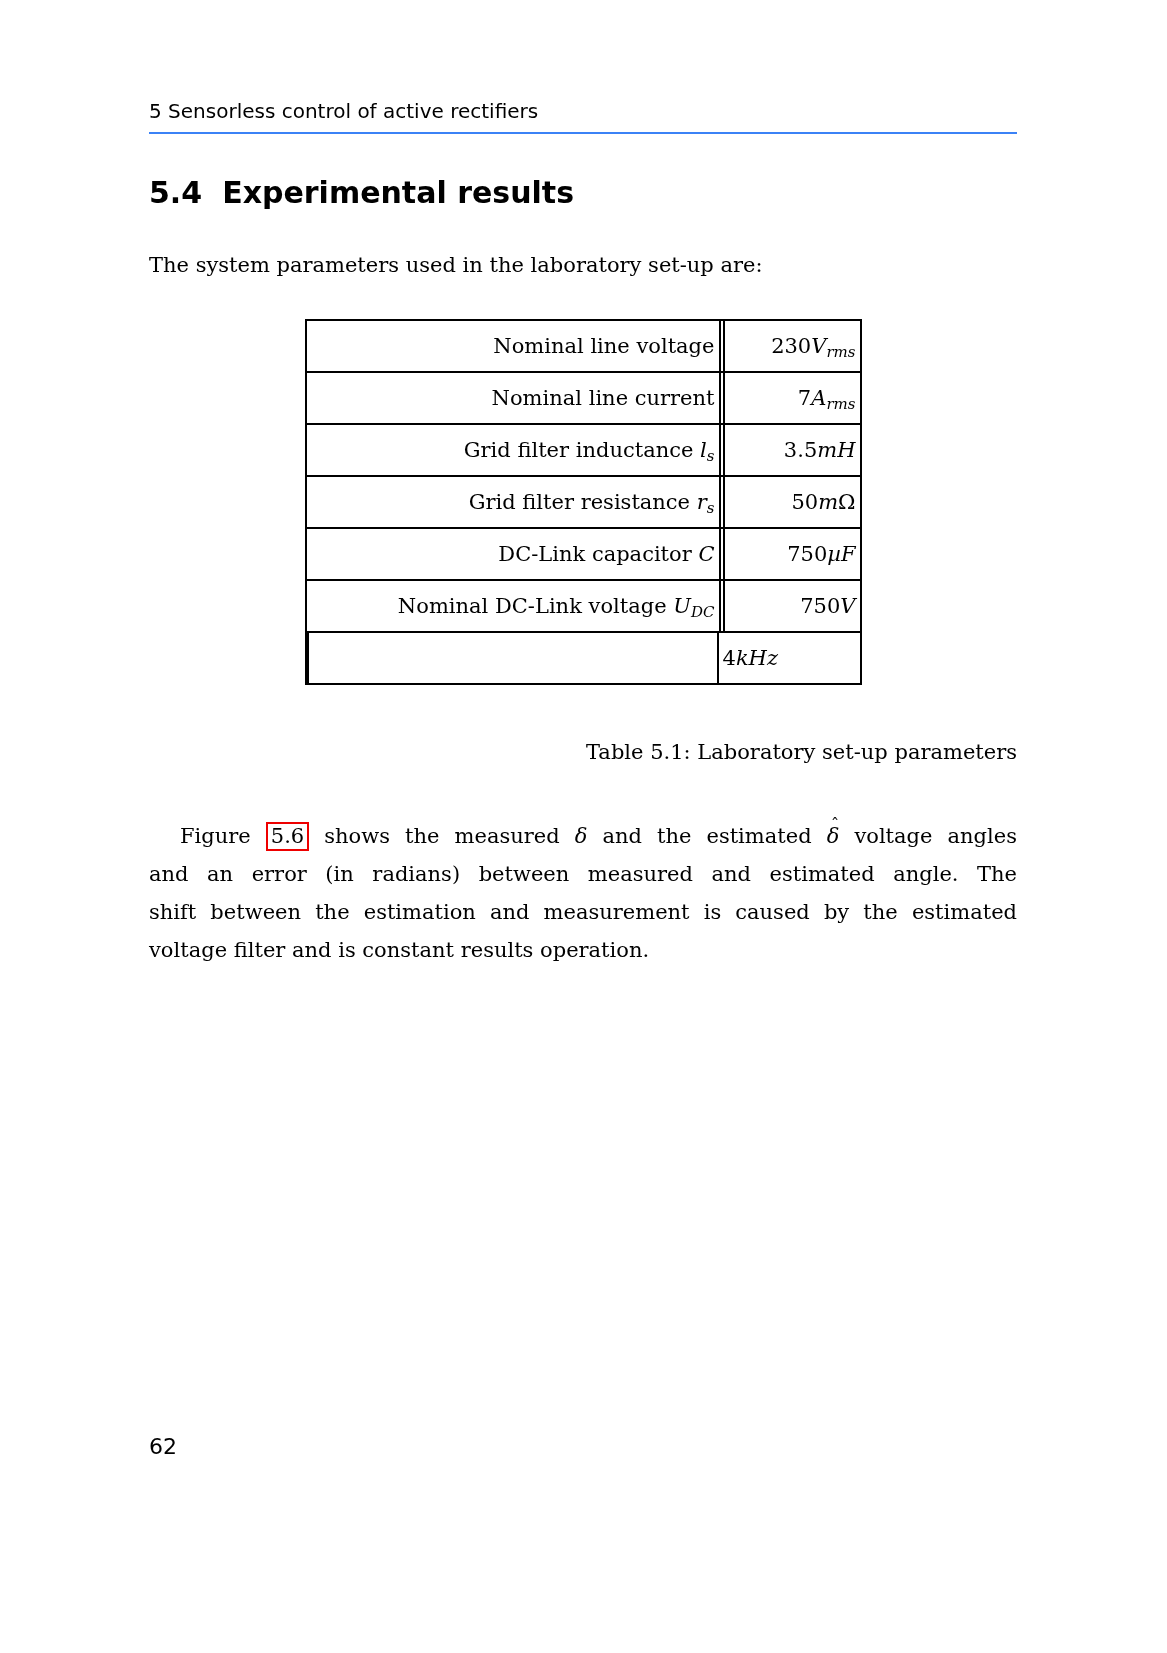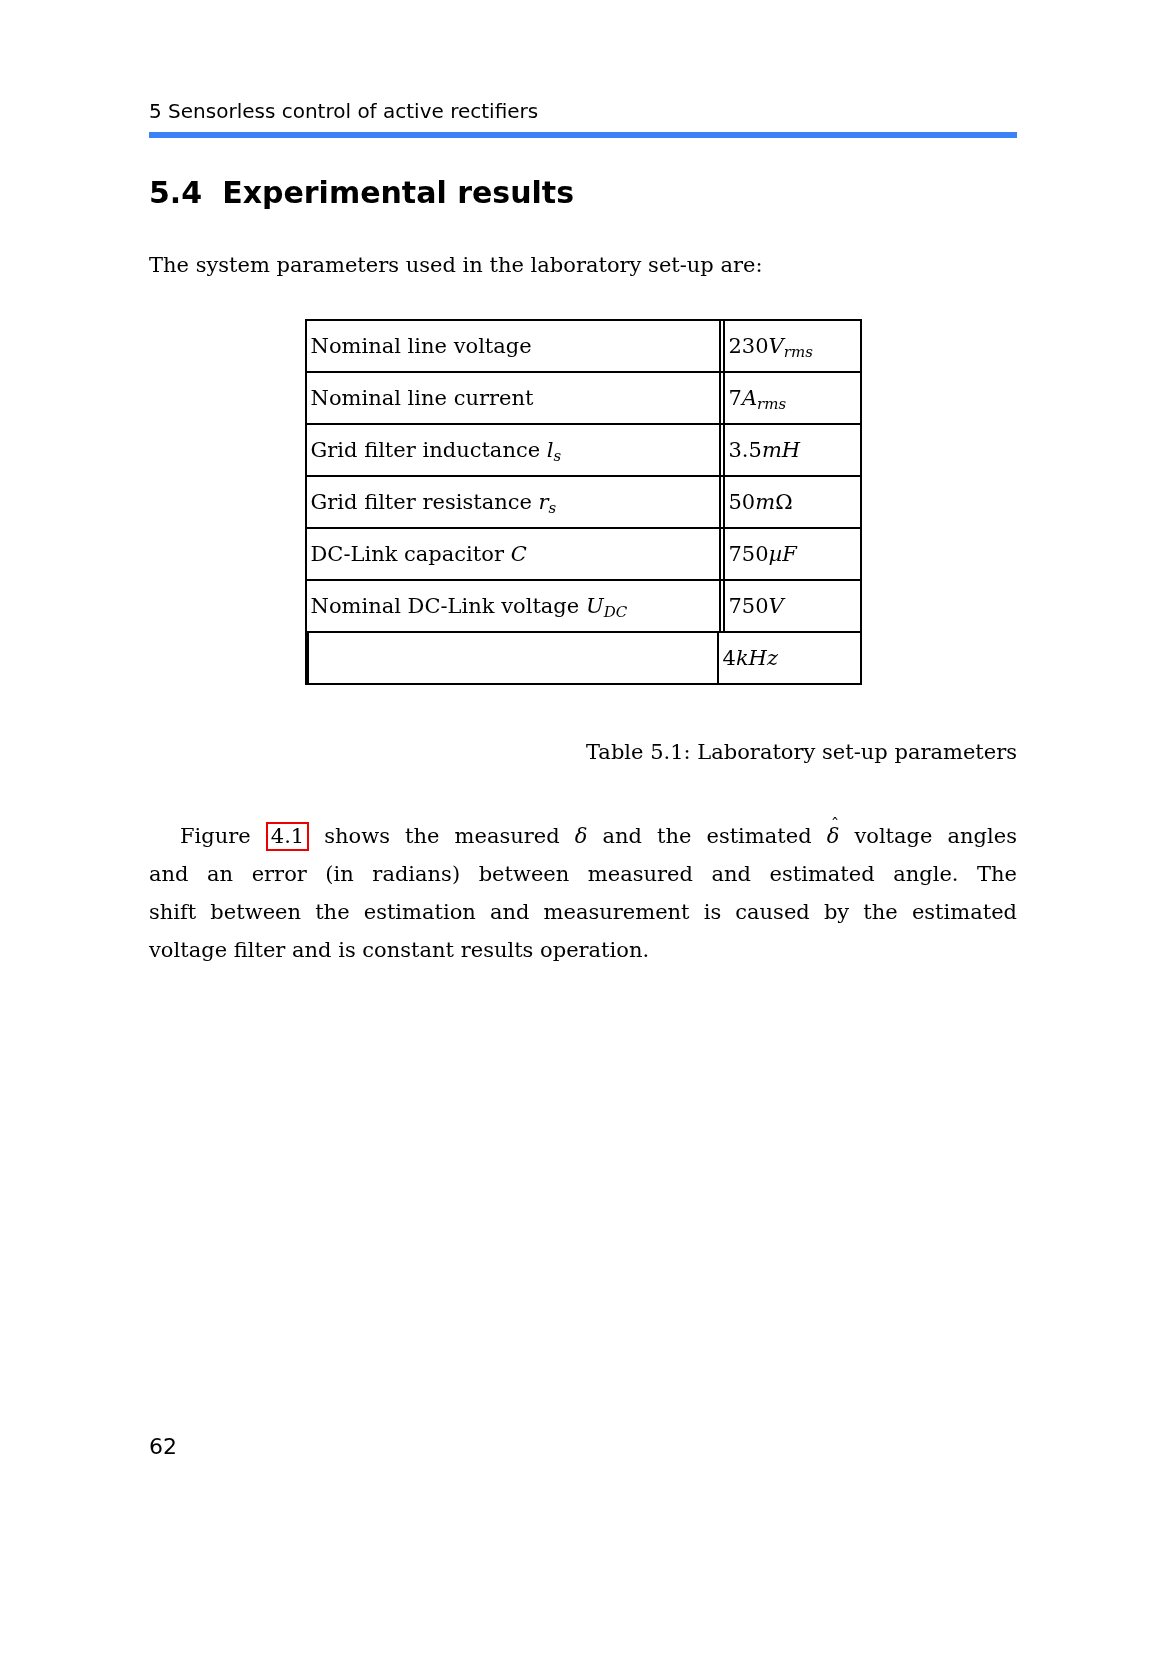--- a/index.html
+++ b/index.html
@@ -5,41 +5,41 @@
   * { margin:0; padding:0; box-sizing:border-box; }
   html,body { background:#ffffff; }
   .page {
     position:relative; width:1167px; height:1653px; background:#ffffff;
     color:#000; font-family:"DejaVu Serif", serif; overflow:hidden;
   }
   
   .running-header {
     position:absolute; left:149px; top:100px; width:868px;
     font-family:"DejaVu Sans", sans-serif; font-size:20px; line-height:22px;
-    border-bottom:6px solid #3b82f6; padding-bottom:10px;
+    border-bottom:2px solid #3b82f6; padding-bottom:10px;
   }
   
   .section-heading {
     position:absolute; left:149px; top:175px; width:868px;
     font-family:"DejaVu Sans", sans-serif; font-weight:bold; font-size:30px;
   }
   .section-heading .num { margin-right:20px; }
   
   .intro {
     position:absolute; left:149px; top:250px; width:868px;
     font-size:21px; line-height:30px;
   }
   
   .tablewrap { position:absolute; left:149px; top:319px; width:868px; display:flex; justify-content:center; }
   .ptable { width:557px; border:2px solid #000; background:#fff; }
   .tr { display:grid; grid-template-columns: 412px 6px 1fr; }
   .tr + .tr { border-top:2px solid #000; }
   .sep { border-left:2px solid #000; border-right:2px solid #000; }
   .td {
-    text-align:left; font-size:21px; line-height:26px; padding:12px 4px;
+    text-align:right; font-size:21px; line-height:26px; padding:12px 4px;
     white-space:nowrap;
   }
   .td i, .mi { font-style:italic; }
   sub.msub { font-size:15px; line-height:0; vertical-align:-4px; font-style:italic; }
   
   .caption {
     position:absolute; left:149px; top:740px; width:868px;
     text-align:right; font-size:21px;
   }
   
@@ -120,21 +120,21 @@
       </div>
 
     </div>
   </div>
 
   <div class="caption">Table 5.1: Laboratory set-up parameters</div>
 
   <div class="para2">
     <div class="pline indent">
       <span>Figure</span>
-      <span class="figlink">4.1</span>
+      <span class="figlink">5.6</span>
       <span>shows the measured</span>
       <i class="mi">δ</i>
       <span>and the estimated</span>
       <span class="hatwrap"><span class="hat">ˆ</span><i class="mi">δ</i></span>
       <span>voltage angles</span>
     </div>
     <div class="pline">and an error (in radians) between measured and estimated angle. The</div>
     <div class="pline">shift between the estimation and measurement is caused by the estimated</div>
     <div class="pline last">voltage filter and is constant results operation.</div>
   </div>

